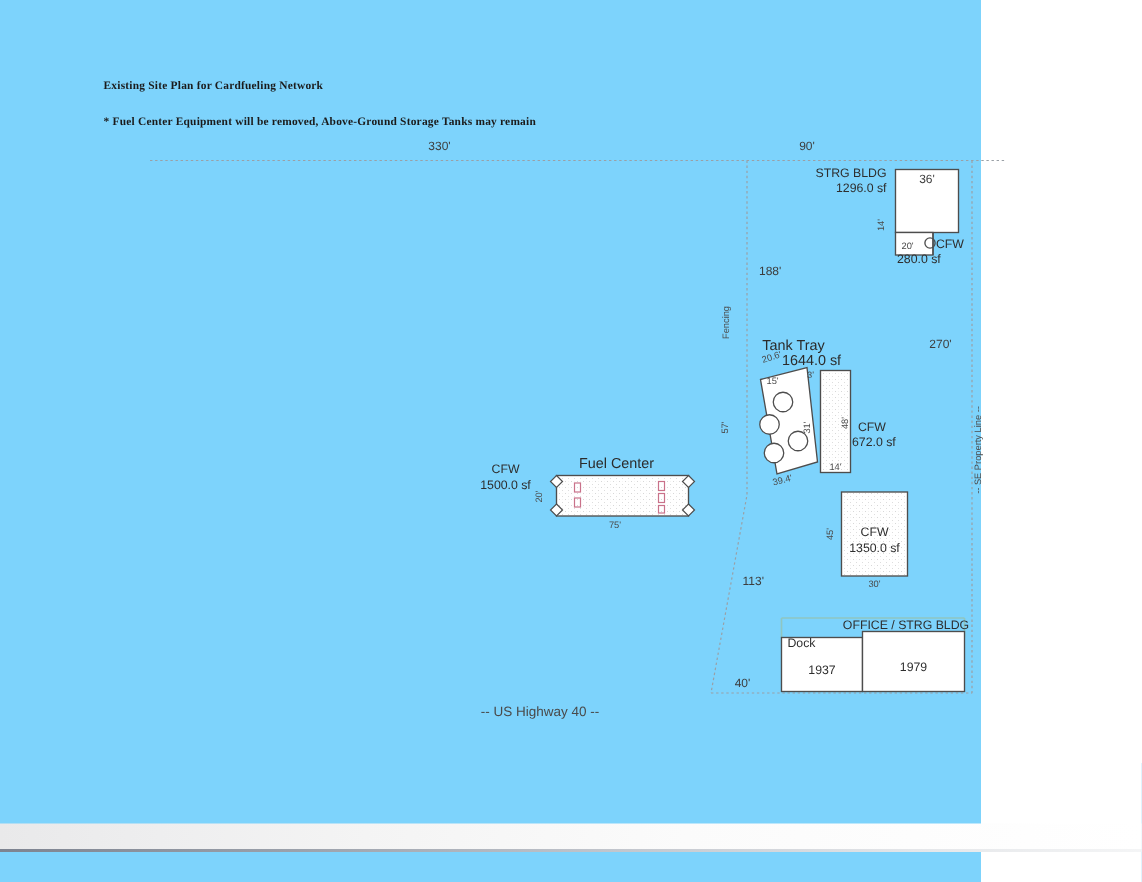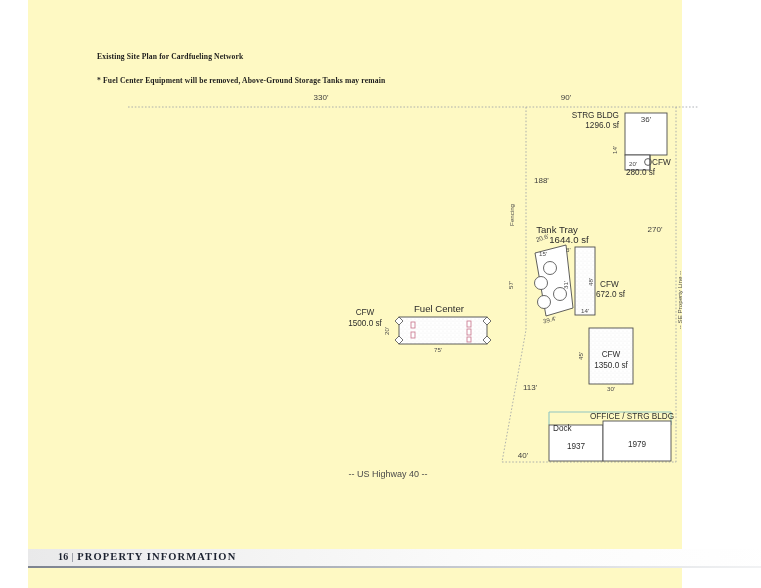--- a/index.html
+++ b/index.html
@@ -12,22 +12,21 @@
     height: 588px;
     position: relative;
     font-family: "Liberation Sans", sans-serif;
     overflow: hidden;
   }
   #page {
     position: absolute;
     left: 0; top: 0;
     width: 654px;
     height: 588px;
-    background: #fef9c3;
-    margin-left: 28px;
+    background: #7dd3fc;
   }
 
   
   .note {
     position: absolute;
     font-family: "Liberation Serif", serif;
     font-size: 7.6px;
     font-weight: bold;
     color: #1b1b1b;
     letter-spacing: 0.15px;
@@ -204,17 +203,14 @@
     <text x="0" y="0" class="dimtxt-sm" transform="translate(361,331) rotate(-90)" text-anchor="middle">20'</text>
     <text x="410" y="352" class="dimtxt-sm" text-anchor="middle">75'</text>
     <text x="337" y="315" class="bldgtxt" text-anchor="middle">CFW</text>
     <text x="337" y="326" class="bldgtxt" text-anchor="middle">1500.0 sf</text>
 
     <text x="360" y="477" class="roadtxt" text-anchor="middle">-- US Highway 40 --</text>
   </svg>
 
   <div id="footer-bar"></div>
   <div id="footer-rule"></div>
-  <div id="footer-text">
-    <span class="pagenum">16</span><span class="divider">|</span><span class="label">PROPERTY INFORMATION</span>
-  </div>
 
 </div>
 
 </body></html>

